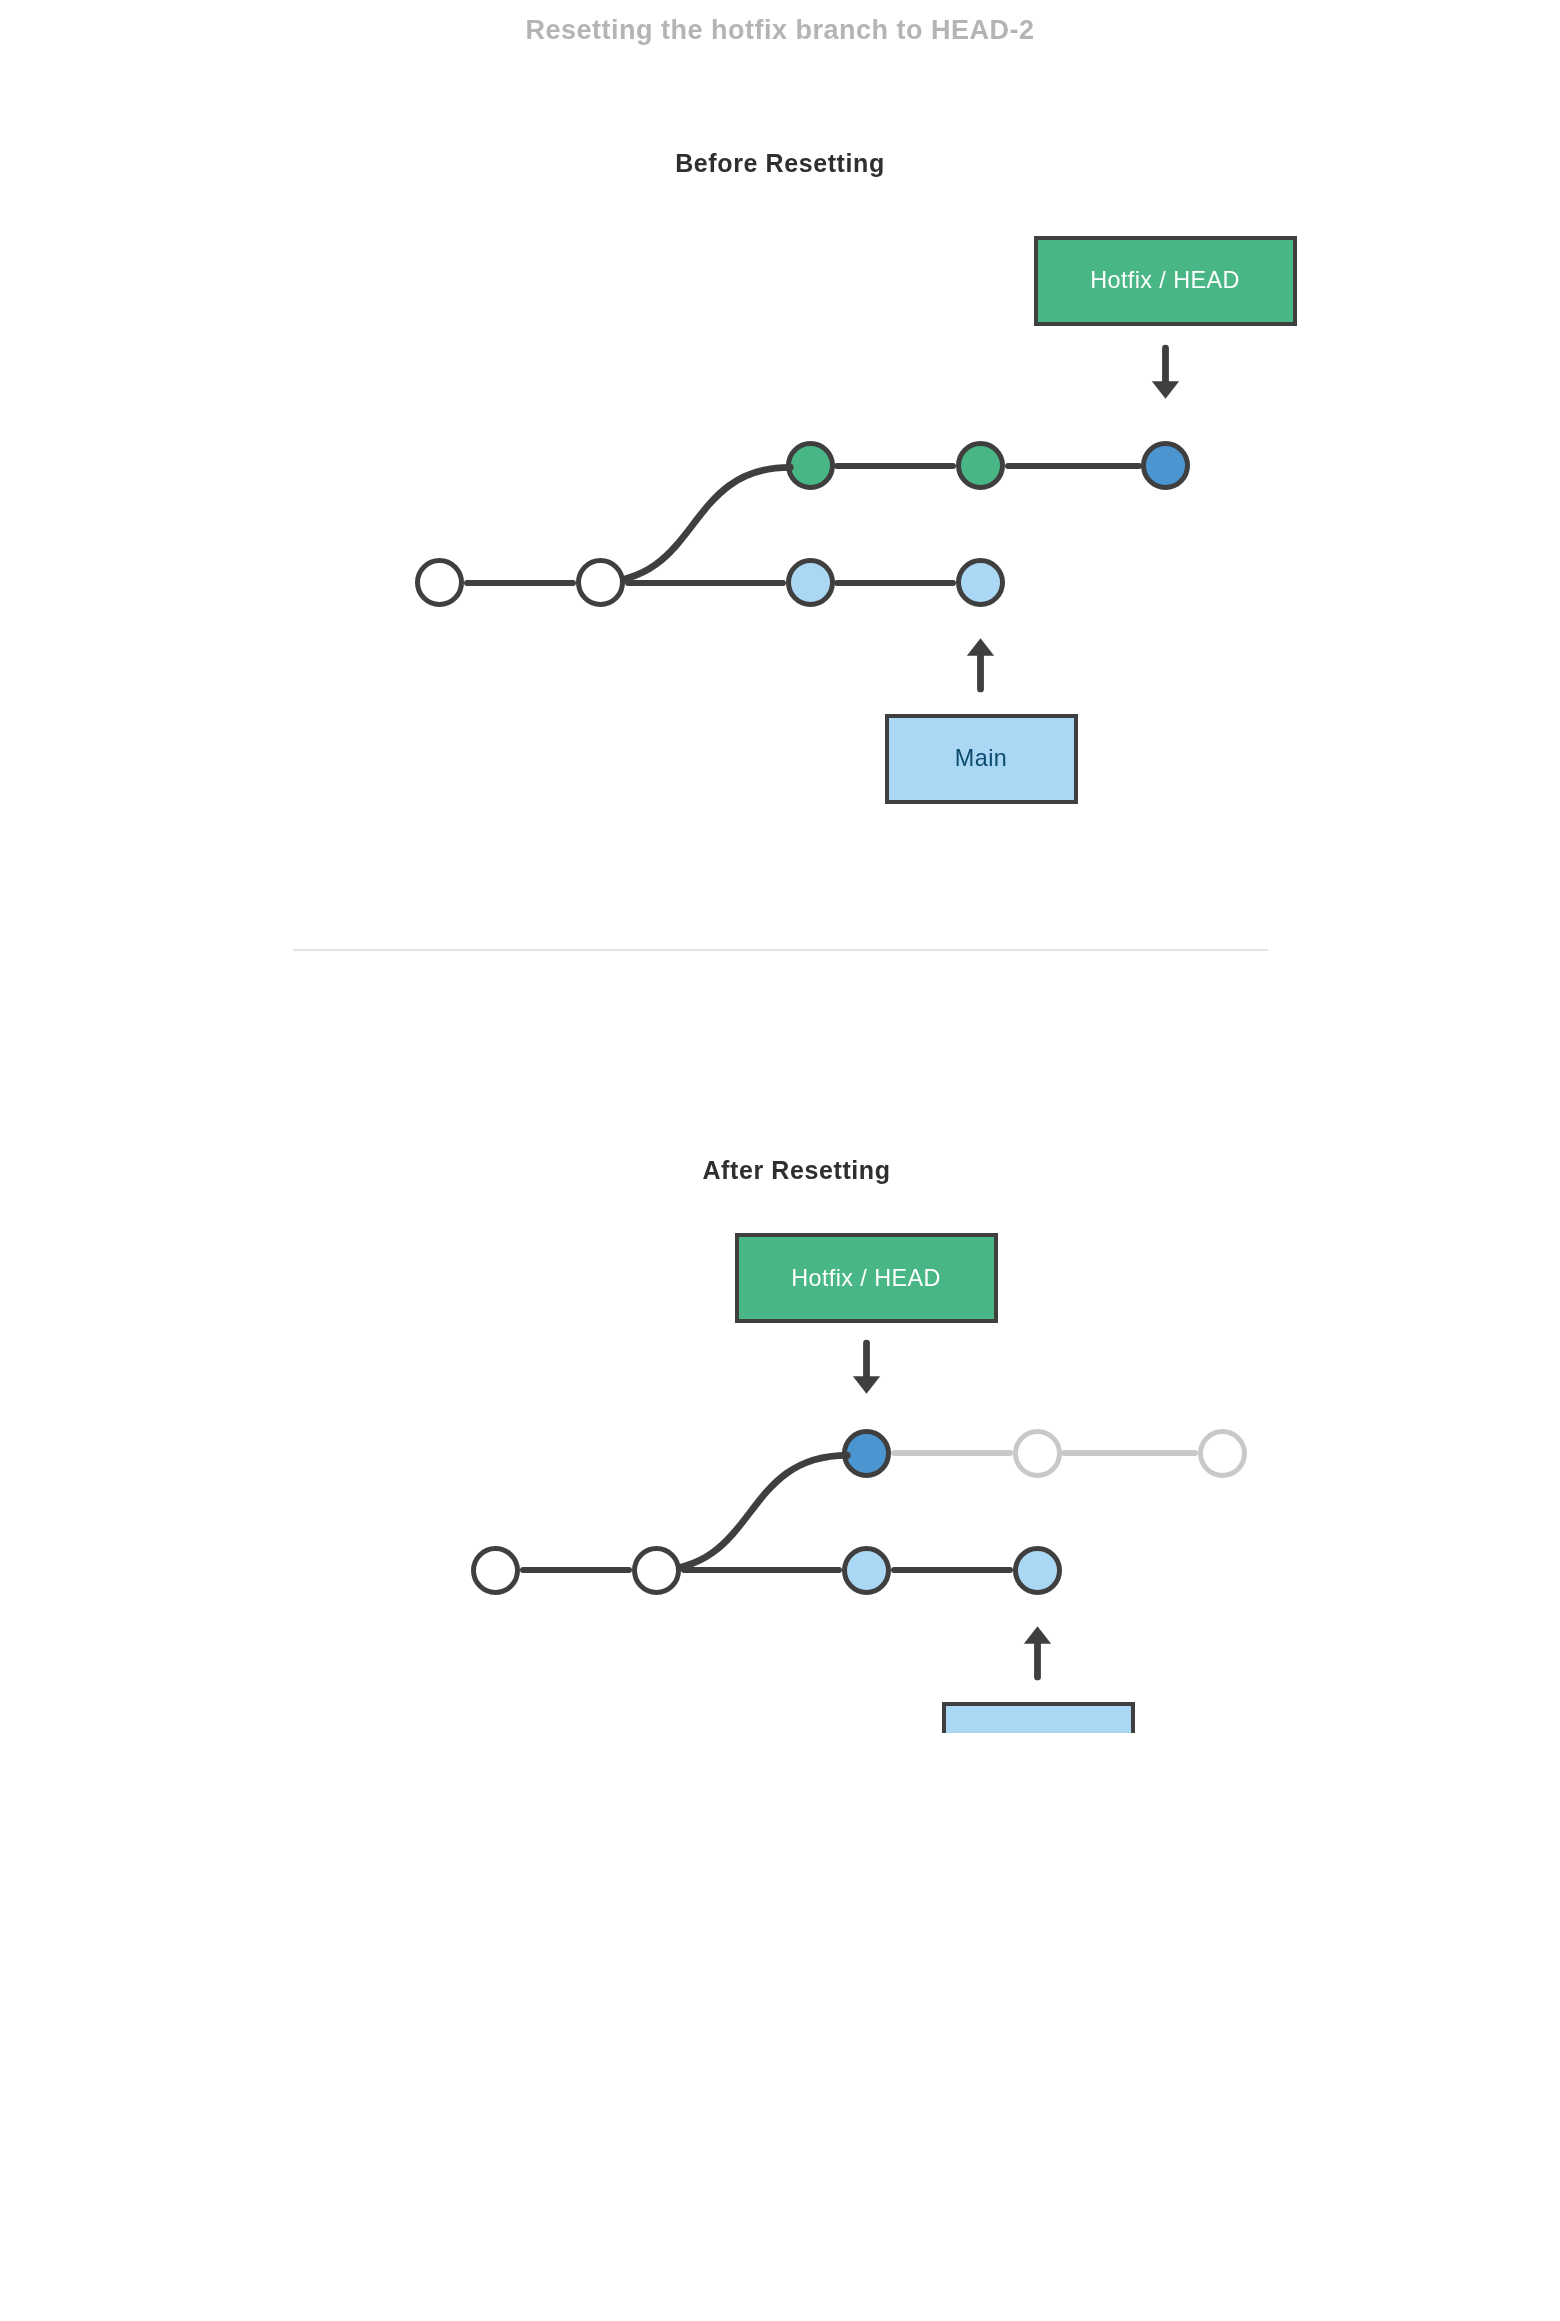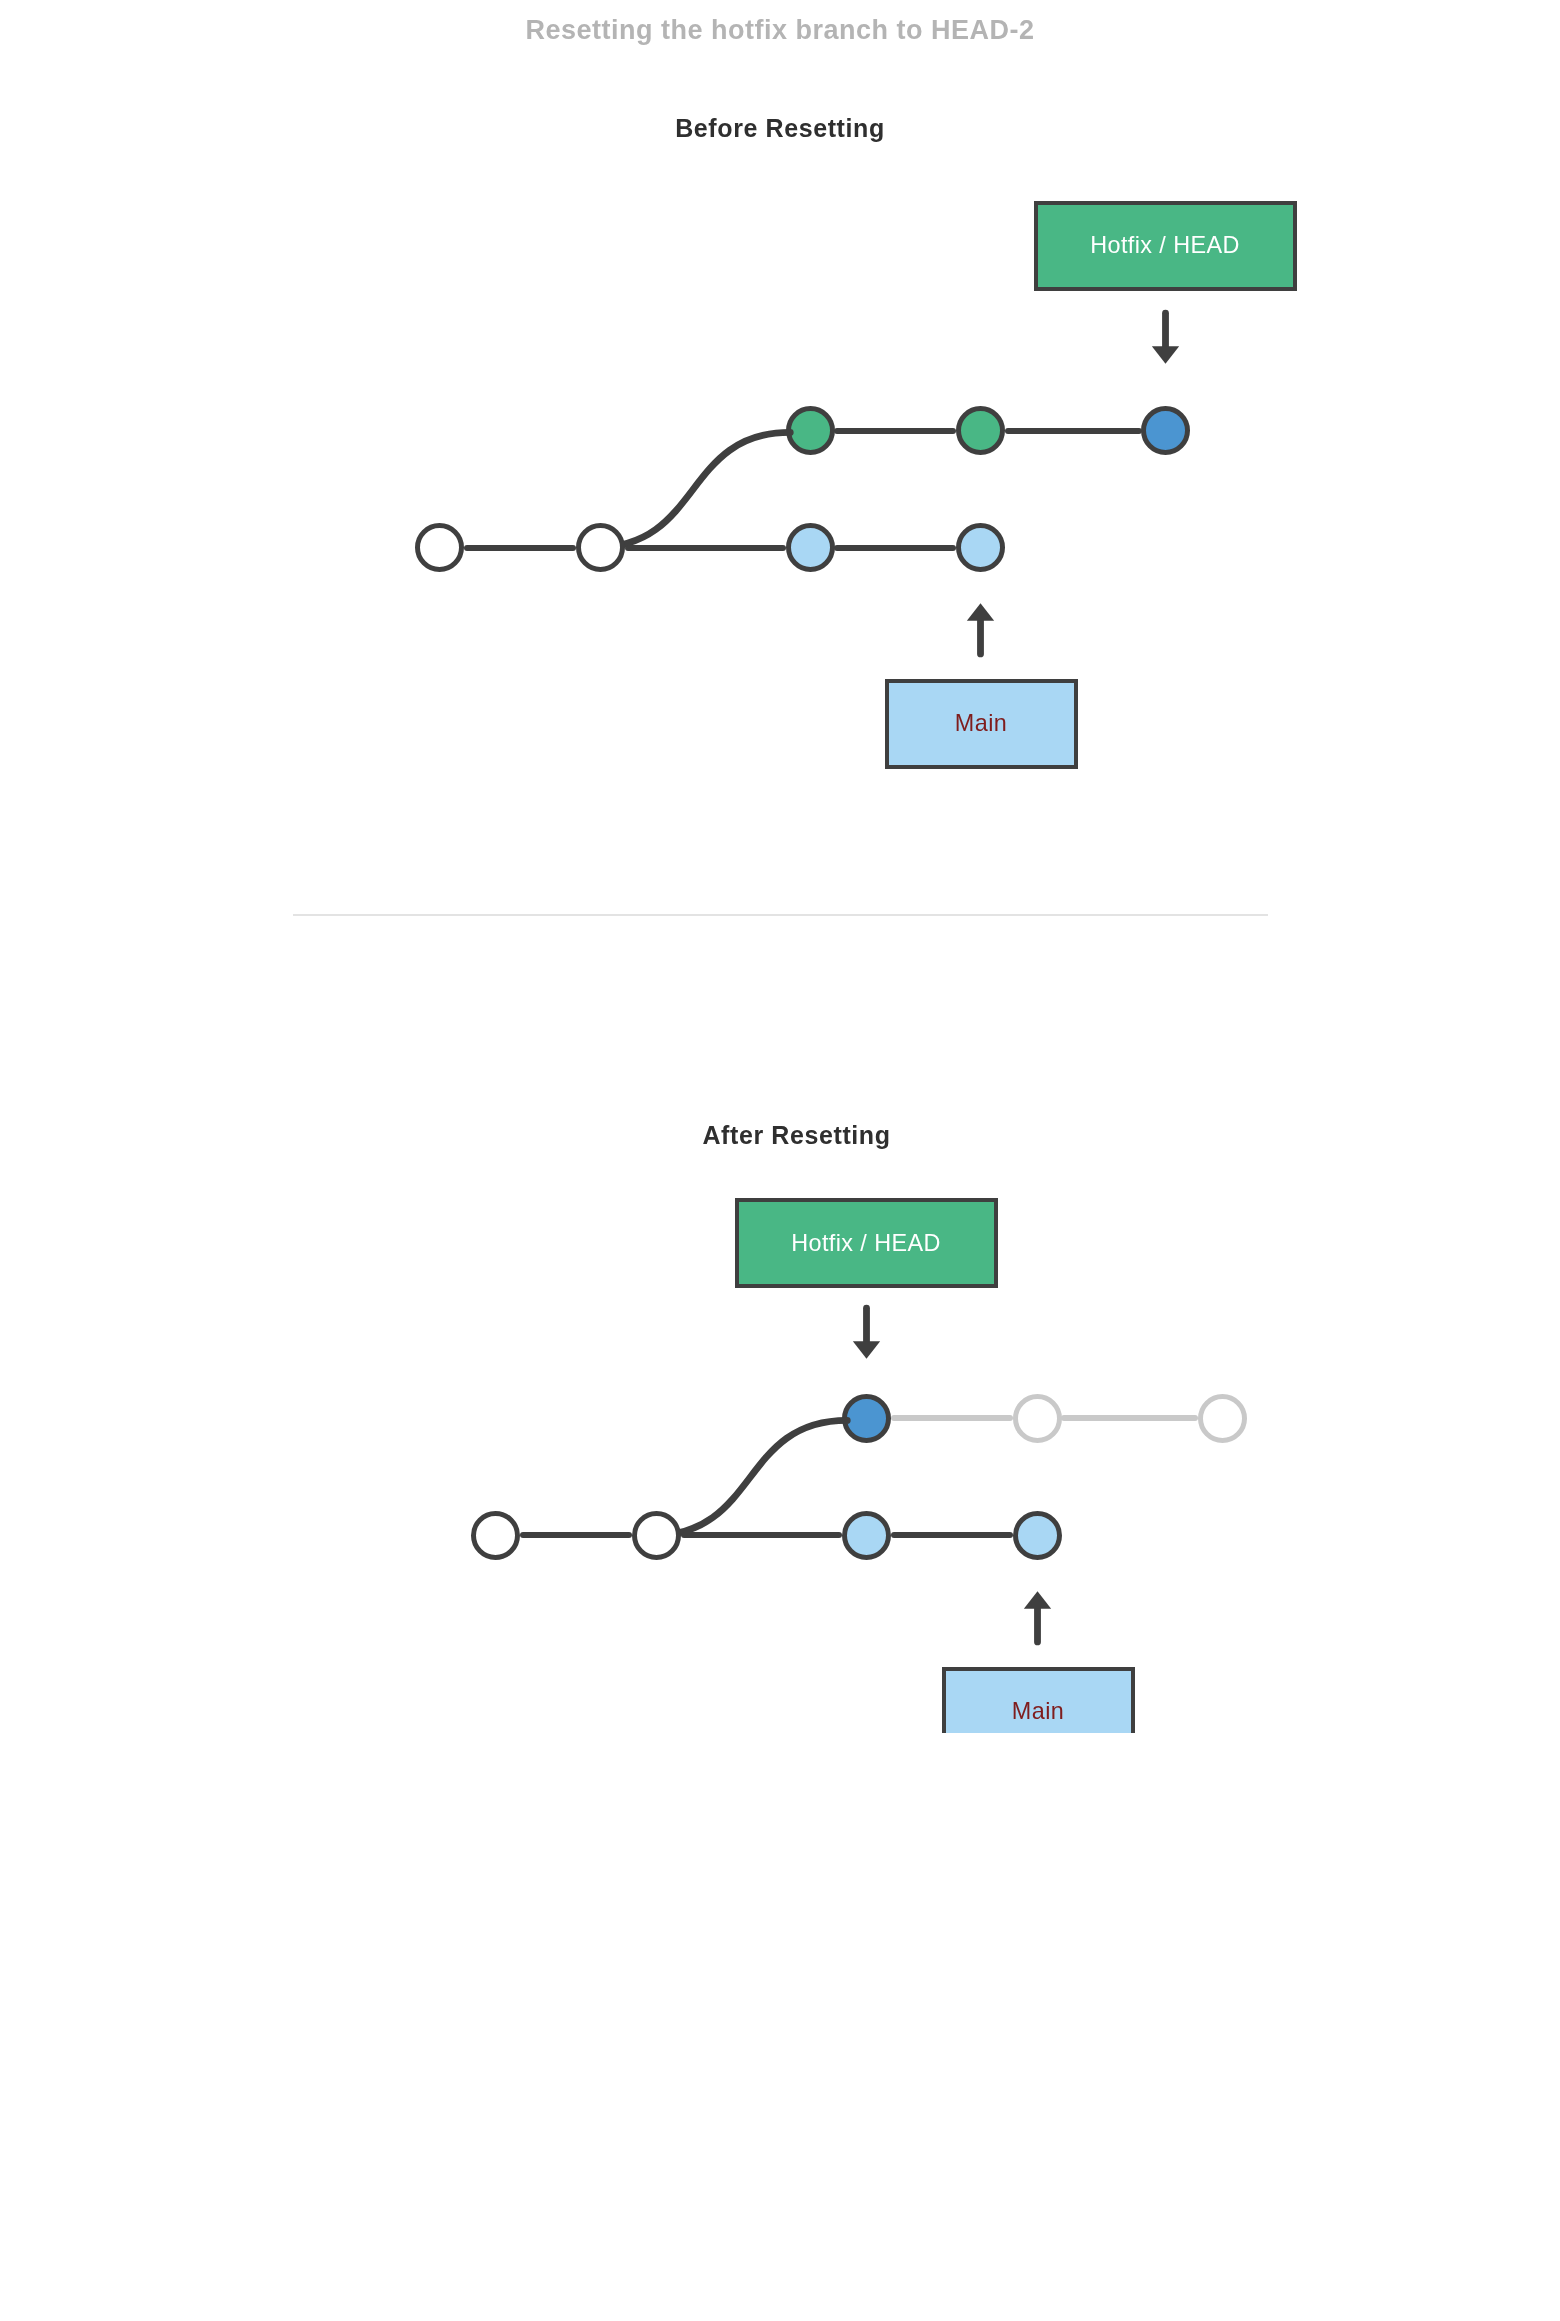--- a/index.html
+++ b/index.html
@@ -24,21 +24,21 @@
     color: #b4b4b4;
     margin-top: 4.9px;
   }
   .section-title {
     text-align: center;
     font-size: 25px;
     font-weight: 700;
     letter-spacing: 0.6px;
     color: #2f2f2f;
   }
-  .before-title { margin-top: 68px; }
+  .before-title { margin-top: 103px; }
   .after-title  { margin-top: 205px; padding-left: 33px; }
 
   .diagram-wrap {
     position: relative;
     width: 975px;
     margin: 0 auto;
   }
   .diagram-before { height: 683px; margin-top: 29px; }
   .diagram-after  { height: 683px; margin-top: 29px; }
 
@@ -62,21 +62,21 @@
     border: 4.9px solid #3f3f3f;
   }
   .tag.hotfix {
     width: 263px; height: 90px;
     background: #49b785;
     color: #ffffff;
   }
   .tag.main {
     width: 193px; height: 90px;
     background: #a9d7f4;
-    color: #7f1d1d;
+    color: #0c4a6e;
   }
 
   
   .arrow {
     position: absolute;
     width: 39px; height: 57px;
     display: flex; align-items: center; justify-content: center;
   }
   .arrow svg { width: 39px; height: 57px; }
   .arrow .stroke { stroke: #3f3f3f; stroke-width: 7; fill: none; stroke-linecap: round; }

